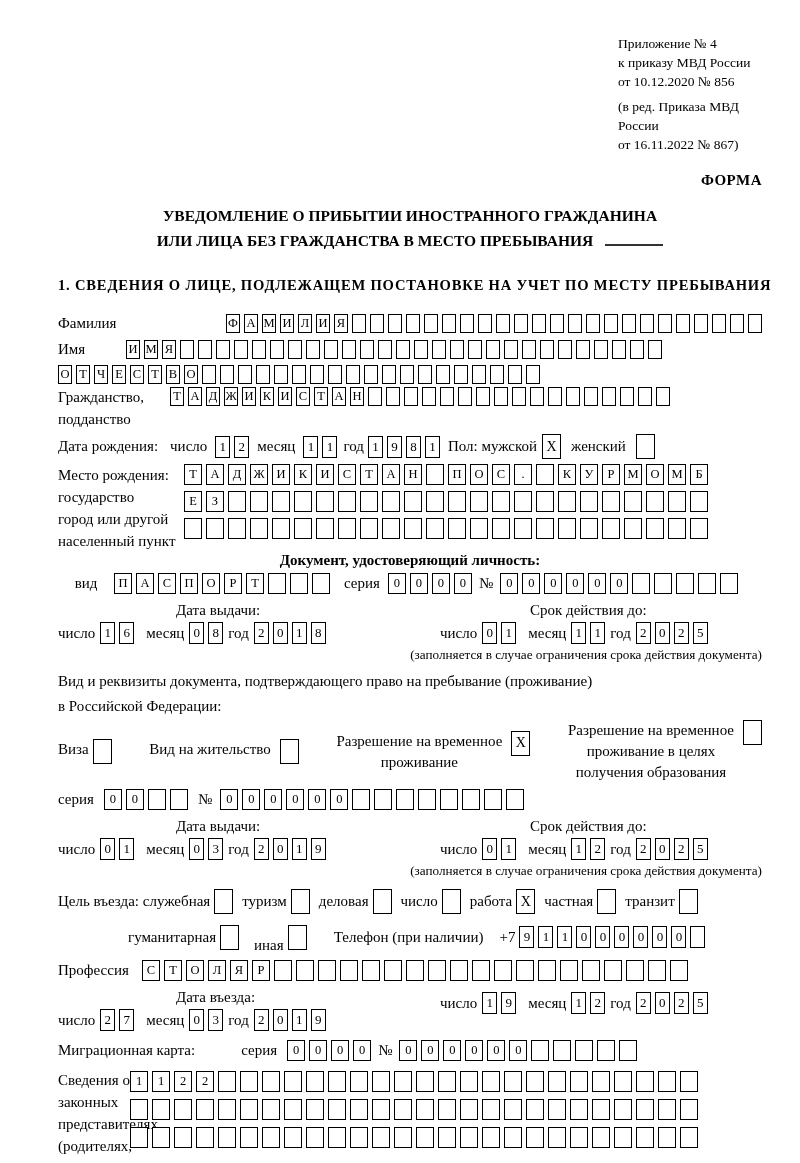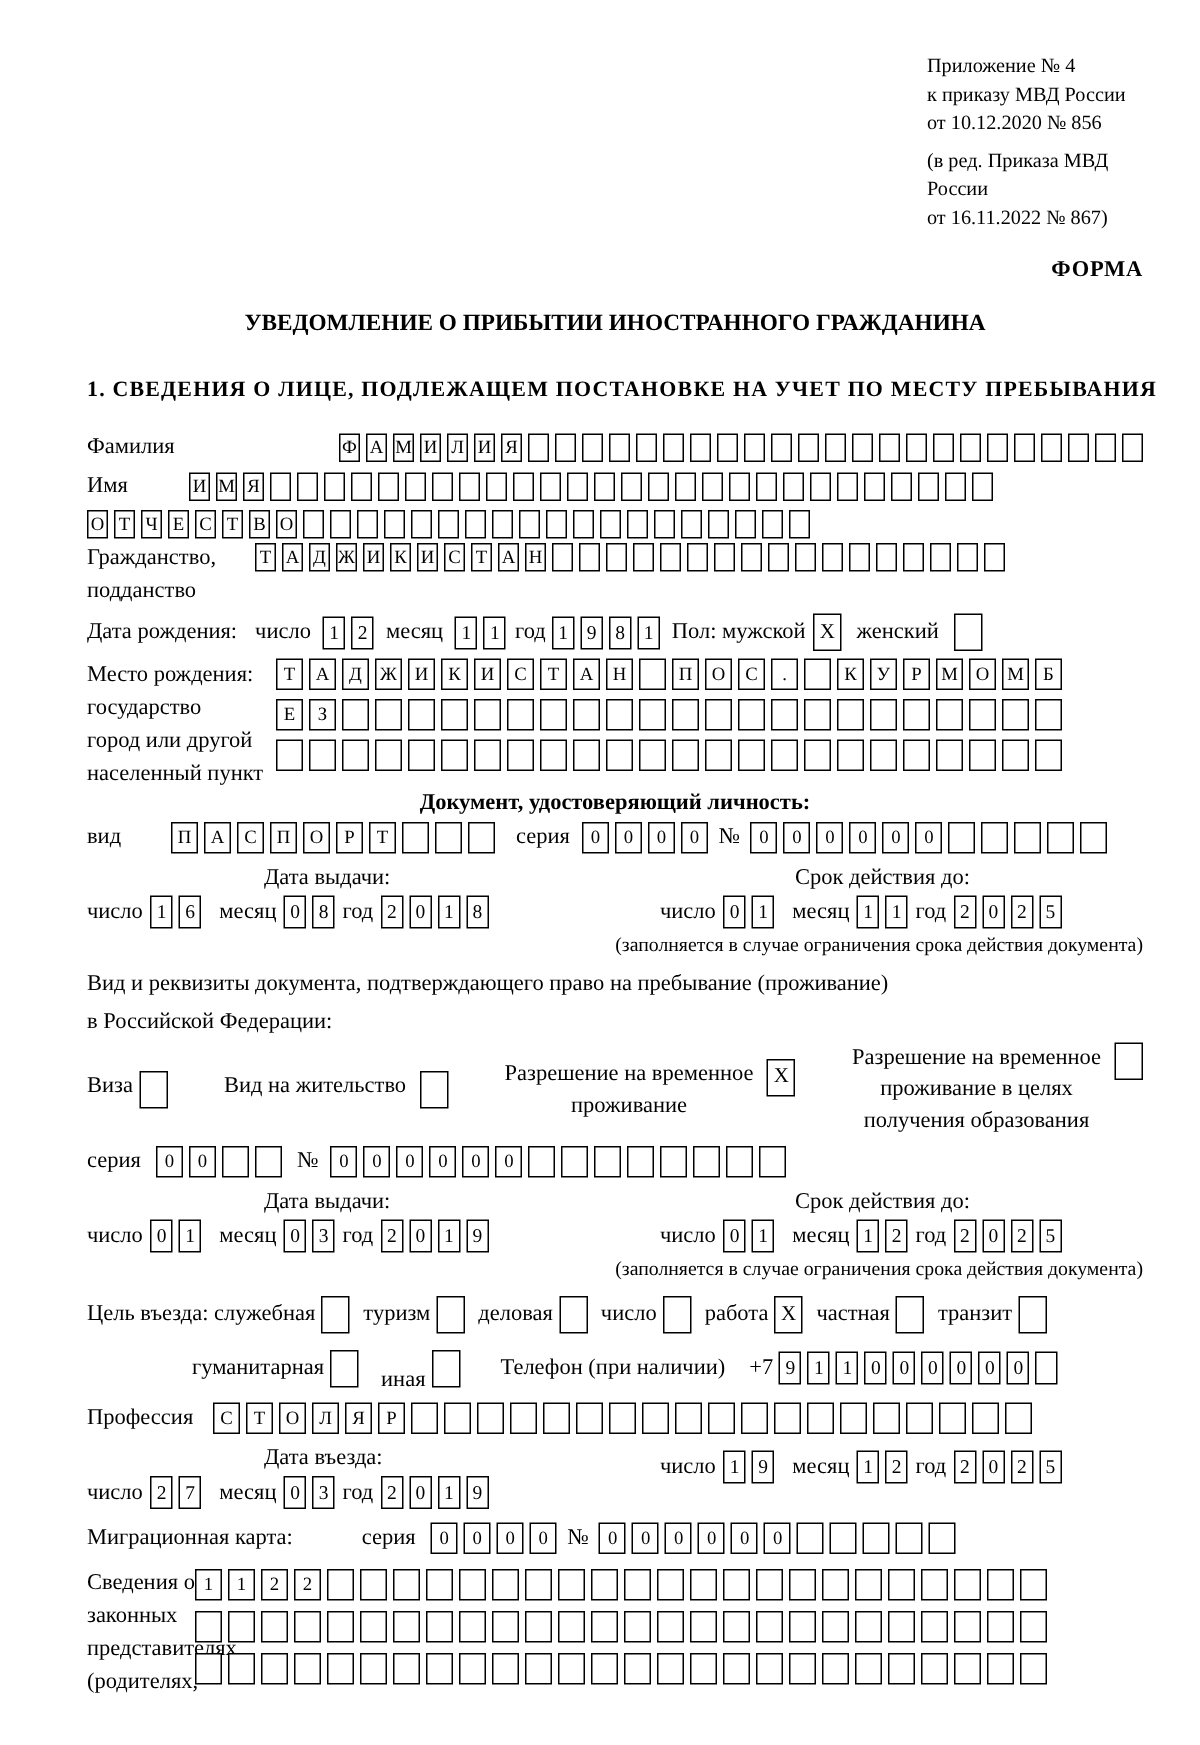--- a/index.html
+++ b/index.html
@@ -24,21 +24,21 @@
 
   .boxes { display:flex; gap:4px; flex-wrap:nowrap; }
   .box {
     width:14px; height:19px; border:1.6px solid #000;
     display:inline-flex; align-items:center; justify-content:center;
     font-size:12.5px; flex-shrink:0; background:#fff;
   }
   .wide .box  { width:18px; height:21px; }
   .date .box  { width:15px; height:22px; font-size:13px; }
   .cb .box    { width:19px; height:25px; font-size:14px; }
-  .mt2 { margin-top:2px; } .mt4 { margin-top:4px; }
+  .mt2 { margin-top:2px; } .mt4 { margin-top:4px;text-align:center; }
   .stack > .boxes { margin-bottom:6px; }
 
   .dates-row { display:flex; margin-top:10px; }
   .date-col1 { width:352px; }
   .date-hdr1 { padding-left:118px; }
   .date-hdr2 { padding-left:120px; }
   .date-line { display:flex; align-items:center; margin-top:3px; }
   .date-line .t { margin-right:5px; }
   .date-line .sp { width:12px; }
   .note { font-size:13.2px; text-align:right; margin-top:3px; }
@@ -63,20 +63,23 @@
   <div>Приложение № 4</div>
   <div>к приказу МВД России</div>
   <div>от 10.12.2020 № 856</div>
   <div class="gap">(в ред. Приказа МВД России</div>
   <div>от 16.11.2022 № 867)</div>
 </div>
 <div class="forma">ФОРМА</div>
 
 <div class="title">
   <div>УВЕДОМЛЕНИЕ О ПРИБЫТИИ ИНОСТРАННОГО ГРАЖДАНИНА</div>
+  <div>
+    <span>ИЛИ ЛИЦА БЕЗ ГРАЖДАНСТВА В МЕСТО ПРЕБЫВАНИЯ</span><span class="underline"></span>
+  </div>
 </div>
 
 <div class="section">1. СВЕДЕНИЯ О ЛИЦЕ, ПОДЛЕЖАЩЕМ ПОСТАНОВКЕ НА УЧЕТ ПО МЕСТУ ПРЕБЫВАНИЯ</div>
 
 <div class="frow" style="margin-top:20px;justify-content:space-between;">
   <div class="lbl" style="width:68px;">Фамилия</div>
   <div class="boxes">
       <span class="box">Ф</span>
       <span class="box">А</span>
       <span class="box">М</span>

